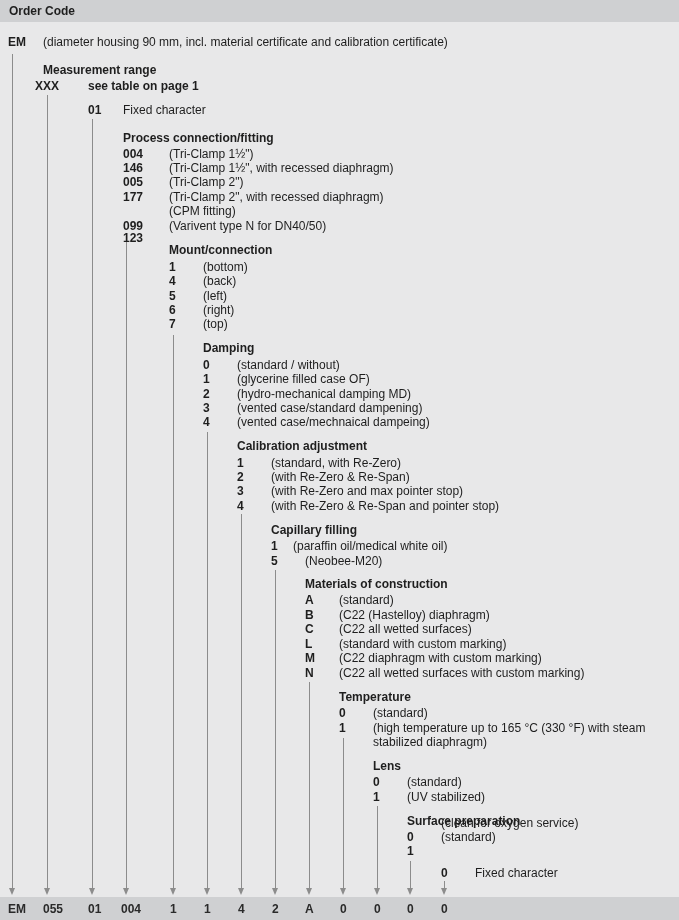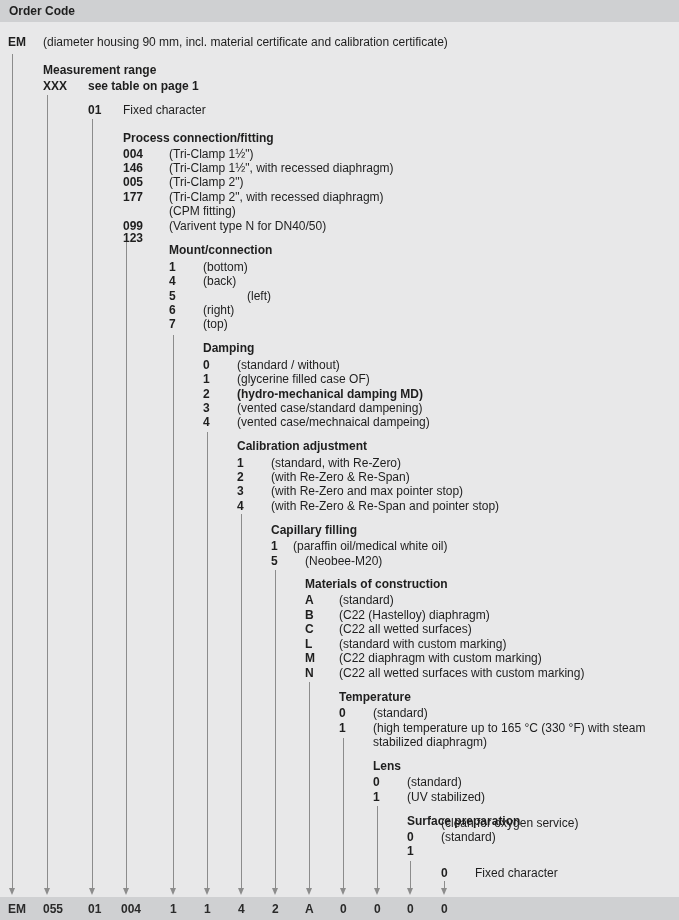--- a/index.html
+++ b/index.html
@@ -64,21 +64,21 @@
 <div class="arrow" style="left:306px;top:888px;"></div>
 <div class="arrow" style="left:340px;top:888px;"></div>
 <div class="arrow" style="left:374px;top:888px;"></div>
 <div class="arrow" style="left:407px;top:888px;"></div>
 <div class="arrow" style="left:441px;top:888px;"></div>
 
 <div class="t b" style="left:8px;top:35px;">EM</div>
 <div class="t" style="left:43px;top:35px;">(diameter housing 90 mm, incl. material certificate and calibration certificate)</div>
 
 <div class="t title" style="left:43px;top:63px;">Measurement range</div>
-<div class="t b" style="left:43px;top:79px;text-align:right;">XXX</div>
+<div class="t b" style="left:35px;top:79px;text-align:right;">XXX</div>
 <div class="t b" style="left:88px;top:79px;">see table on page 1</div>
 
 <div class="t b" style="left:88px;top:103px;">01</div>
 <div class="t" style="left:123px;top:103px;">Fixed character</div>
 
 <div class="t title" style="left:123px;top:131px;text-align:center;">Process connection/fitting</div>
 <div class="t b" style="left:123px;top:147px;">004</div>
 <div class="t" style="left:169px;top:147px;">(Tri-Clamp 1½")</div>
 <div class="t b" style="left:123px;top:161px;">146</div>
 <div class="t" style="left:169px;top:161px;">(Tri-Clamp 1½", with recessed diaphragm)</div>
@@ -90,33 +90,33 @@
 <div class="t" style="left:169px;top:204px;">(CPM fitting)</div>
 <div class="t b" style="left:123px;top:219px;">099</div>
 <div class="t" style="left:169px;top:219px;">(Varivent type N for DN40/50)</div>
 
 <div class="t title" style="left:169px;top:243px;">Mount/connection</div>
 <div class="t b" style="left:169px;top:260px;">1</div>
 <div class="t" style="left:203px;top:260px;">(bottom)</div>
 <div class="t b" style="left:169px;top:274px;">4</div>
 <div class="t" style="left:203px;top:274px;">(back)</div>
 <div class="t b" style="left:169px;top:289px;">5</div>
-<div class="t" style="left:203px;top:289px;margin-left:44px;">(left)</div>
+<div class="t" style="left:203px;top:289px;">(left)</div>
 <div class="t b" style="left:169px;top:303px;">6</div>
 <div class="t" style="left:203px;top:303px;">(right)</div>
 <div class="t b" style="left:169px;top:317px;">7</div>
 <div class="t" style="left:203px;top:317px;">(top)</div>
 
 <div class="t title" style="left:203px;top:341px;">Damping</div>
 <div class="t b" style="left:203px;top:358px;">0</div>
 <div class="t" style="left:237px;top:358px;">(standard / without)</div>
 <div class="t b" style="left:203px;top:372px;">1</div>
 <div class="t" style="left:237px;top:372px;">(glycerine filled case OF)</div>
 <div class="t b" style="left:203px;top:387px;">2</div>
-<div class="t" style="left:237px;top:387px;font-weight:bold;">(hydro-mechanical damping MD)</div>
+<div class="t" style="left:237px;top:387px;">(hydro-mechanical damping MD)</div>
 <div class="t b" style="left:203px;top:401px;">3</div>
 <div class="t" style="left:237px;top:401px;">(vented case/standard dampening)</div>
 <div class="t b" style="left:203px;top:415px;">4</div>
 <div class="t" style="left:237px;top:415px;">(vented case/mechnaical dampeing)</div>
 
 <div class="t title" style="left:237px;top:439px;">Calibration adjustment</div>
 <div class="t b" style="left:237px;top:456px;">1</div>
 <div class="t" style="left:271px;top:456px;">(standard, with Re-Zero)</div>
 <div class="t b" style="left:237px;top:470px;">2</div>
 <div class="t" style="left:271px;top:470px;">(with Re-Zero &amp; Re-Span)</div>

